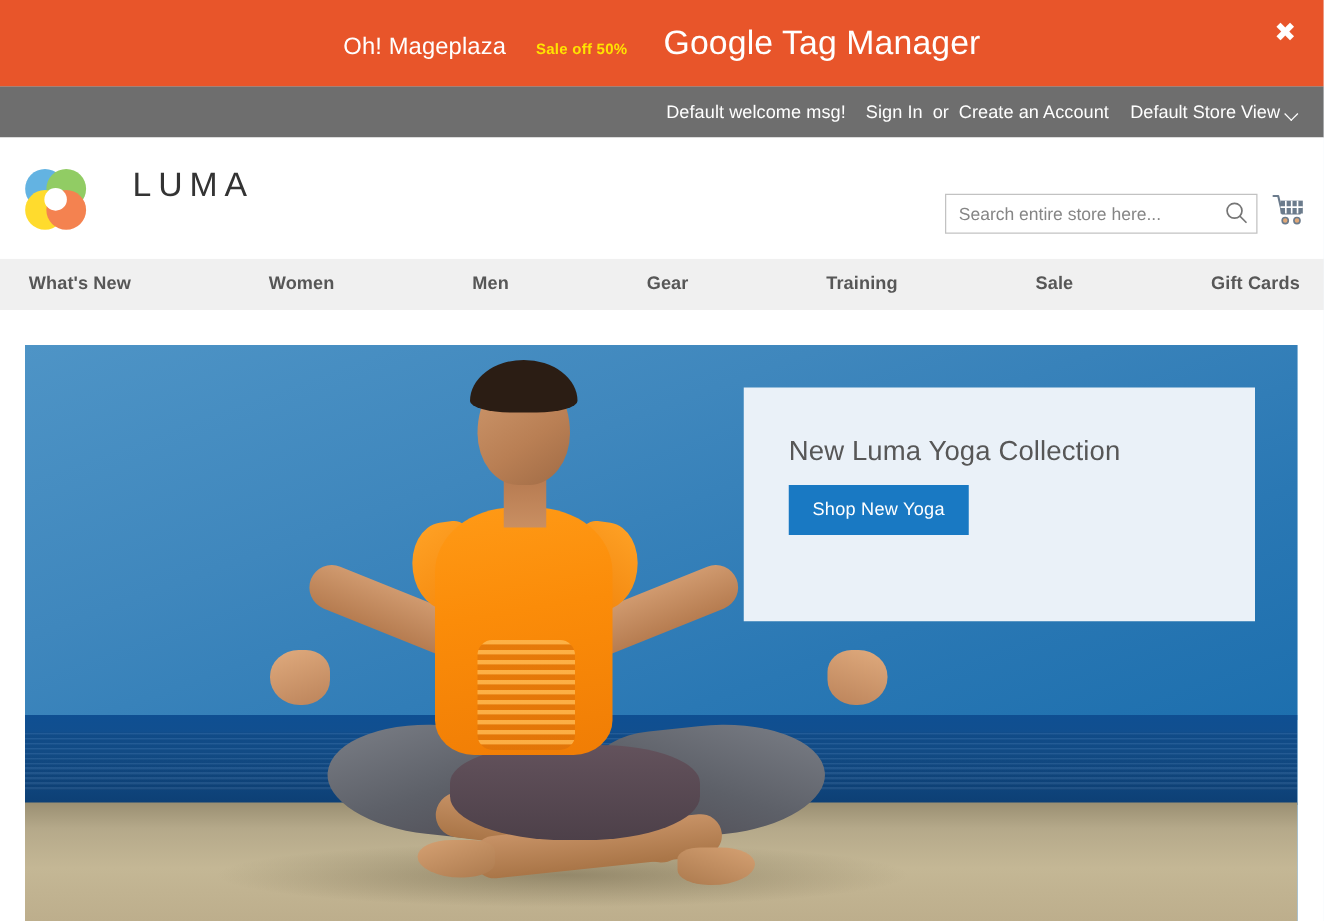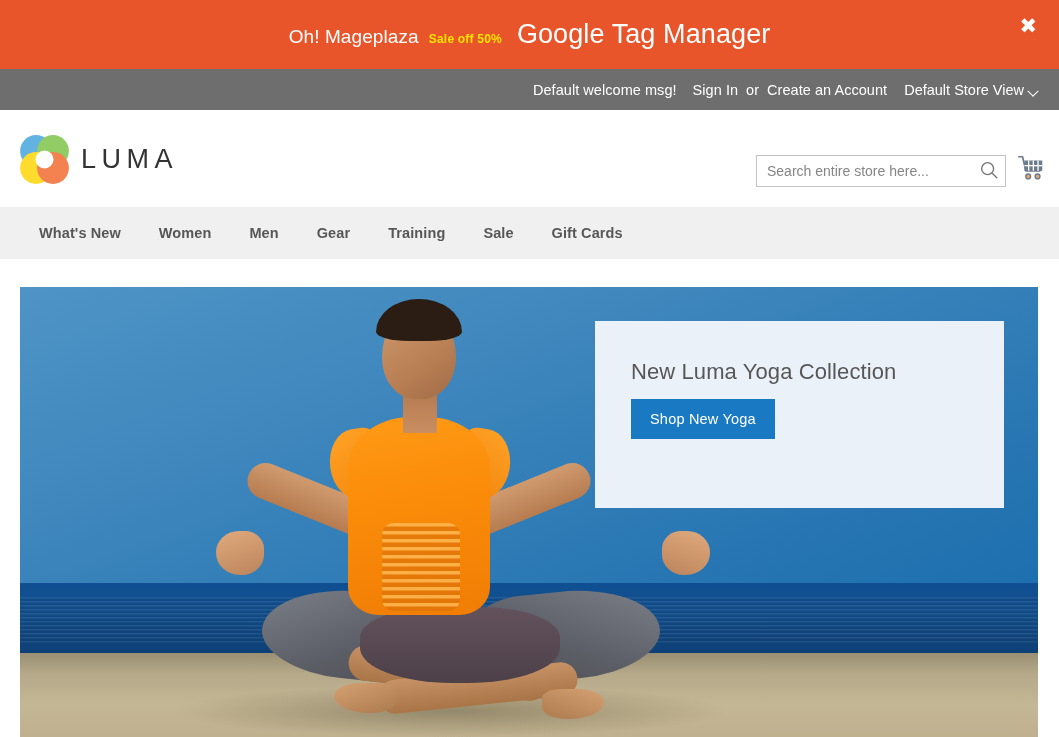--- a/index.html
+++ b/index.html
@@ -19,21 +19,21 @@
     width: 1059px;
     height: 69px;
     background: #e8552a;
     display: flex;
     align-items: center;
     justify-content: center;
   }
   .promo-inner {
     display: flex;
     align-items: baseline;
-    gap: 10px;
+    gap: 24px;
   }
   .promo-brand {
     color: #ffffff;
     font-size: 19px;
     font-weight: 400;
     letter-spacing: .1px;
   }
   .promo-sale {
     color: #ffe300;
     font-size: 12px;
@@ -110,22 +110,21 @@
     width: 1059px;
     height: 97px;
     background: #ffffff;
     position: relative;
   }
   .logo-wrap {
     position: absolute;
     left: 18px;
     top: 23px;
     display: flex;
-    align-items: center;
-    gap: 10px;
+    gap: 35px;
     text-decoration: none;
     cursor: pointer;
   }
   .logo-mark { width: 53px; height: 53px; display: block; }
   .logo-text {
     font-size: 27px;
     color: #333333;
     letter-spacing: 5.5px;
     font-weight: 400;
   }
@@ -162,25 +161,26 @@
     right: 12px;
     top: 43px;
     width: 32px; height: 32px;
     background: none; border: none; cursor: pointer;
     padding: 0;
   }
 
   
   .nav-bar {
     width: 1059px;
-    height: 52px;
+    height: 41px;
     background: #f0f0f0;
     display: flex;
     align-items: center;
-    padding-left: 20px;
+    padding-left: 4px;
+    justify-content: space-between;
   }
   .nav-item {
     font-size: 14.5px;
     font-weight: bold;
     color: #575757;
     text-decoration: none;
     padding: 0 19px;
     letter-spacing: .1px;
     cursor: pointer;
     line-height: 41px;

